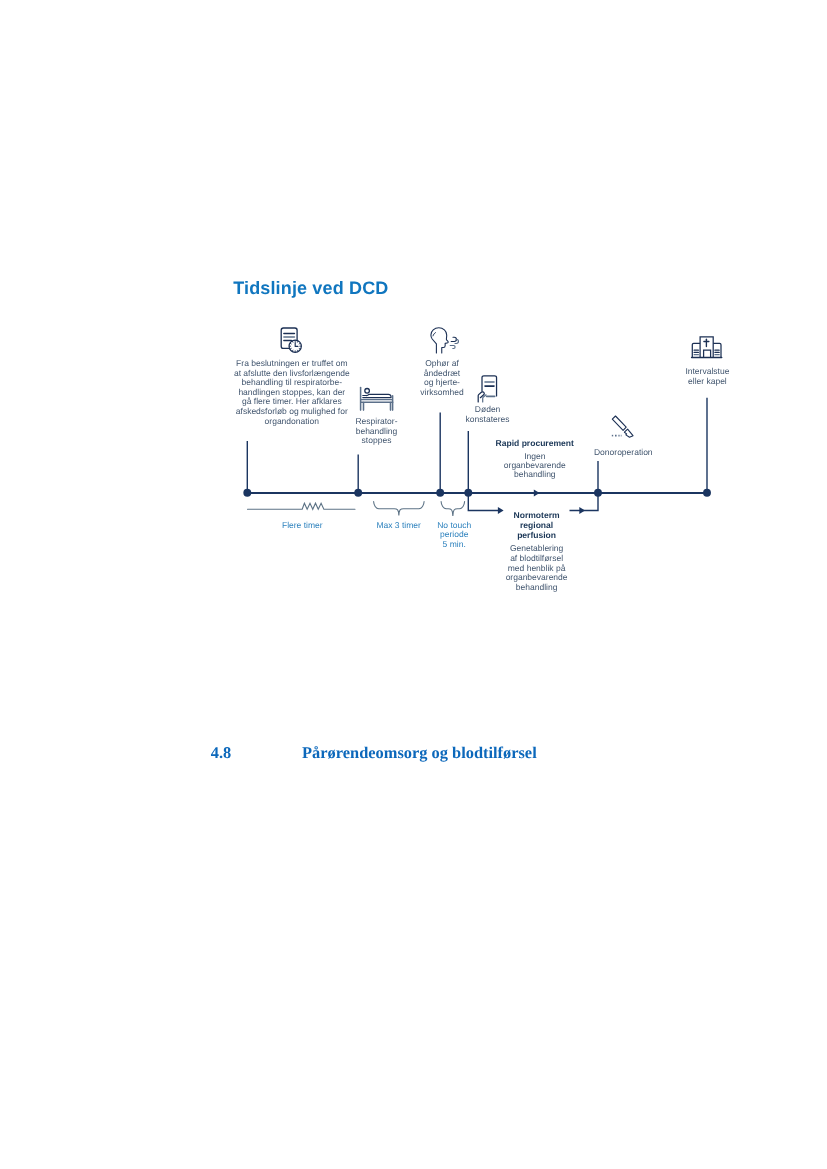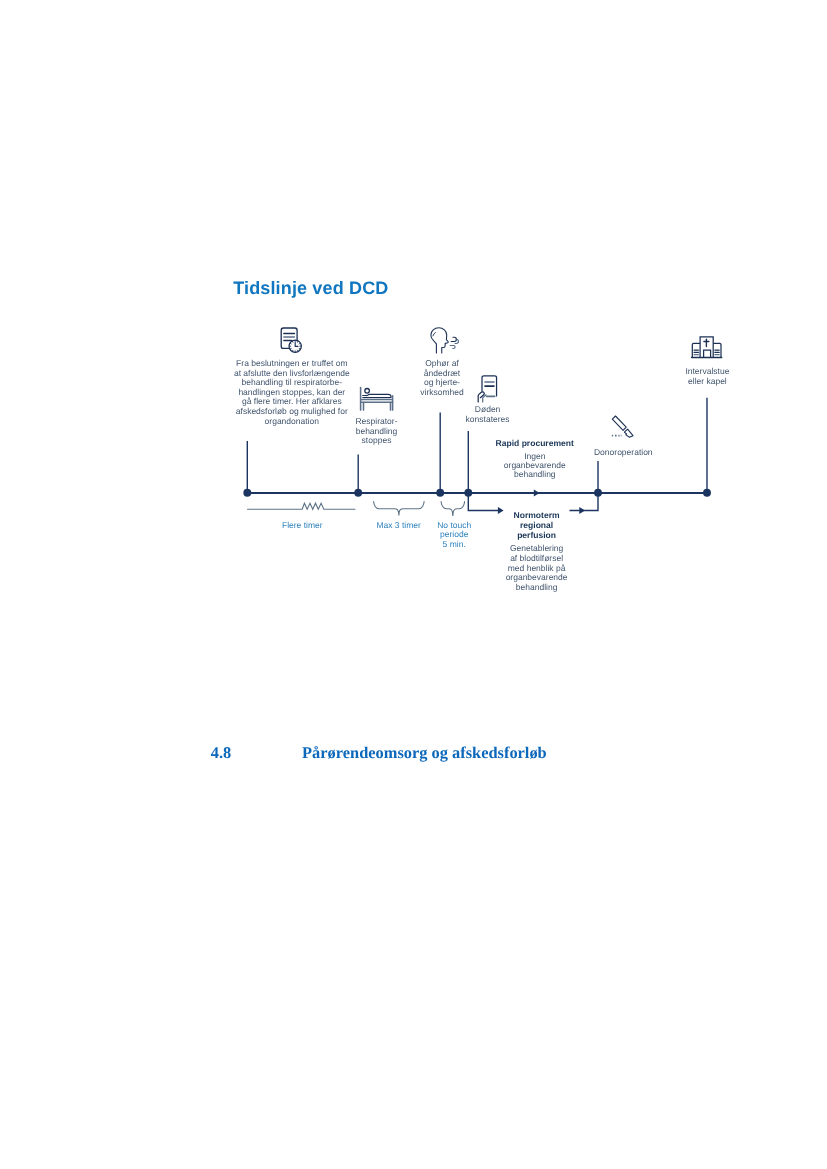--- a/index.html
+++ b/index.html
@@ -178,15 +178,15 @@
     <g font-size="8.50" font-weight="normal" fill="#2b80bd" text-anchor="middle">
       <text x="454.2" y="527.80">No touch</text>
       <text x="454.2" y="537.40">periode</text>
       <text x="454.2" y="547.00">5 min.</text>
     </g>
   </g>
   </svg>
 
   <div class="sec">
     <span class="num">4.8</span>
-    <span class="ttl">Pårørendeomsorg og afskedsforløb</span>
+    <span class="ttl">Pårørendeomsorg og blodtilførsel</span>
   </div>
 </div>
 
 </body></html>

